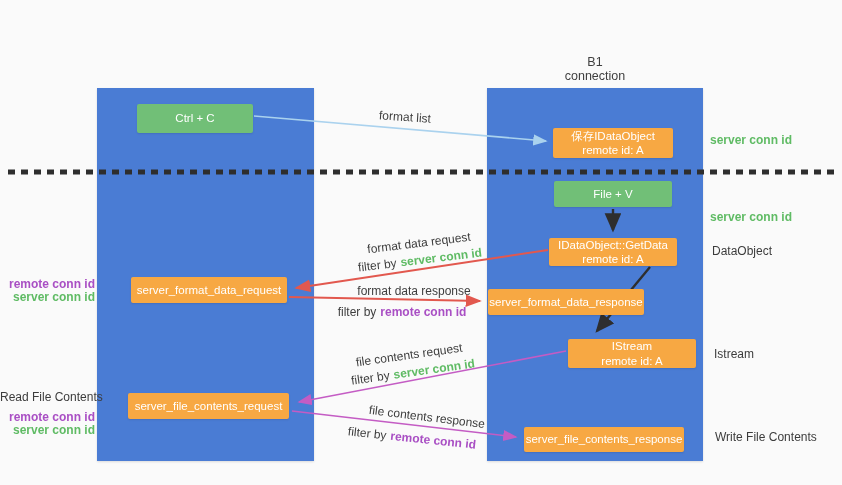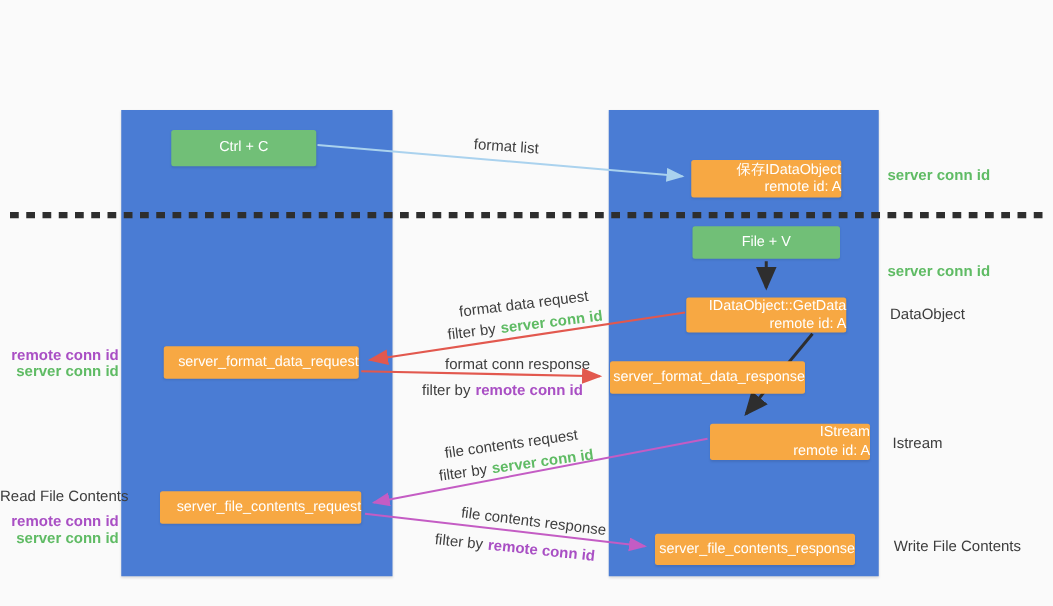--- a/index.html
+++ b/index.html
@@ -20,41 +20,45 @@
   }
   .lane.a1{left:97px;width:217px;}
   .lane.b1{left:487px;width:216px;}
   svg.overlay{position:absolute;left:0;top:0;pointer-events:none;}
   .node{
     position:absolute;display:flex;flex-direction:column;align-items:center;justify-content:center;
     color:#ffffff;font-size:11.5px;line-height:1.25;text-align:center;border-radius:2px;
     white-space:nowrap;box-shadow:0 1px 2px rgba(0,0,0,0.10);
   }
   .node.green{background:#71bf77;}
-  .node.orange{background:#f7a843;align-items:flex-end;}
+  .node.orange{background:#f7a843;}
   .flabel{
     position:absolute;font-size:12px;color:#3e3e3e;white-space:nowrap;
     display:inline-flex;gap:4px;align-items:baseline;
   }
   .bold-green{color:#5fbb64;font-weight:bold;}
   .bold-purple{color:#a94fc4;font-weight:bold;}
   .side-label{position:absolute;font-size:12px;line-height:13px;white-space:nowrap;}
   .side-label.right{text-align:left;}
   .side-label.leftcol{left:0;width:95px;text-align:right;}
   .dark{color:#3c3c3c;}
 </style>
 </head>
 <body>
 
 <div id="canvas">
 
 
   <div class="lane-header" style="left:97px;top:70px;width:217px;margin-top:38px;">
     <div>A1</div>
     <div>remote</div>
+  </div>
+  <div class="lane-header" style="left:487px;top:55px;width:216px;">
+    <div>B1</div>
+    <div>connection</div>
   </div>
 
   <div class="lane a1"></div>
   <div class="lane b1"></div>
 
   <svg class="overlay" width="842" height="485" viewBox="0 0 842 485">
     <defs>
       <marker id="ah-blue" markerWidth="10" markerHeight="8" refX="8" refY="3.5" orient="auto">
         <path d="M0,0 L9,3.5 L0,7 Z" fill="#aad2ee"></path>
       </marker>
@@ -123,21 +127,21 @@
 
   <div class="flabel" style="left:419px;top:243px;transform:translate(-50%,-50%) rotate(-7deg);">
     <span>format data request</span>
   </div>
   <div class="flabel" style="left:420px;top:260px;transform:translate(-50%,-50%) rotate(-7deg);">
     <span>filter by</span>
     <span class="bold-green">server conn id</span>
   </div>
 
   <div class="flabel" style="left:414px;top:291px;transform:translate(-50%,-50%);">
-    <span>format conn response</span>
+    <span>format data response</span>
   </div>
   <div class="flabel" style="left:402px;top:312px;transform:translate(-50%,-50%);">
     <span>filter by</span>
     <span class="bold-purple">remote conn id</span>
   </div>
 
   <div class="flabel" style="left:409px;top:355px;transform:translate(-50%,-50%) rotate(-8deg);">
     <span>file contents request</span>
   </div>
   <div class="flabel" style="left:413px;top:372px;transform:translate(-50%,-50%) rotate(-8deg);">

